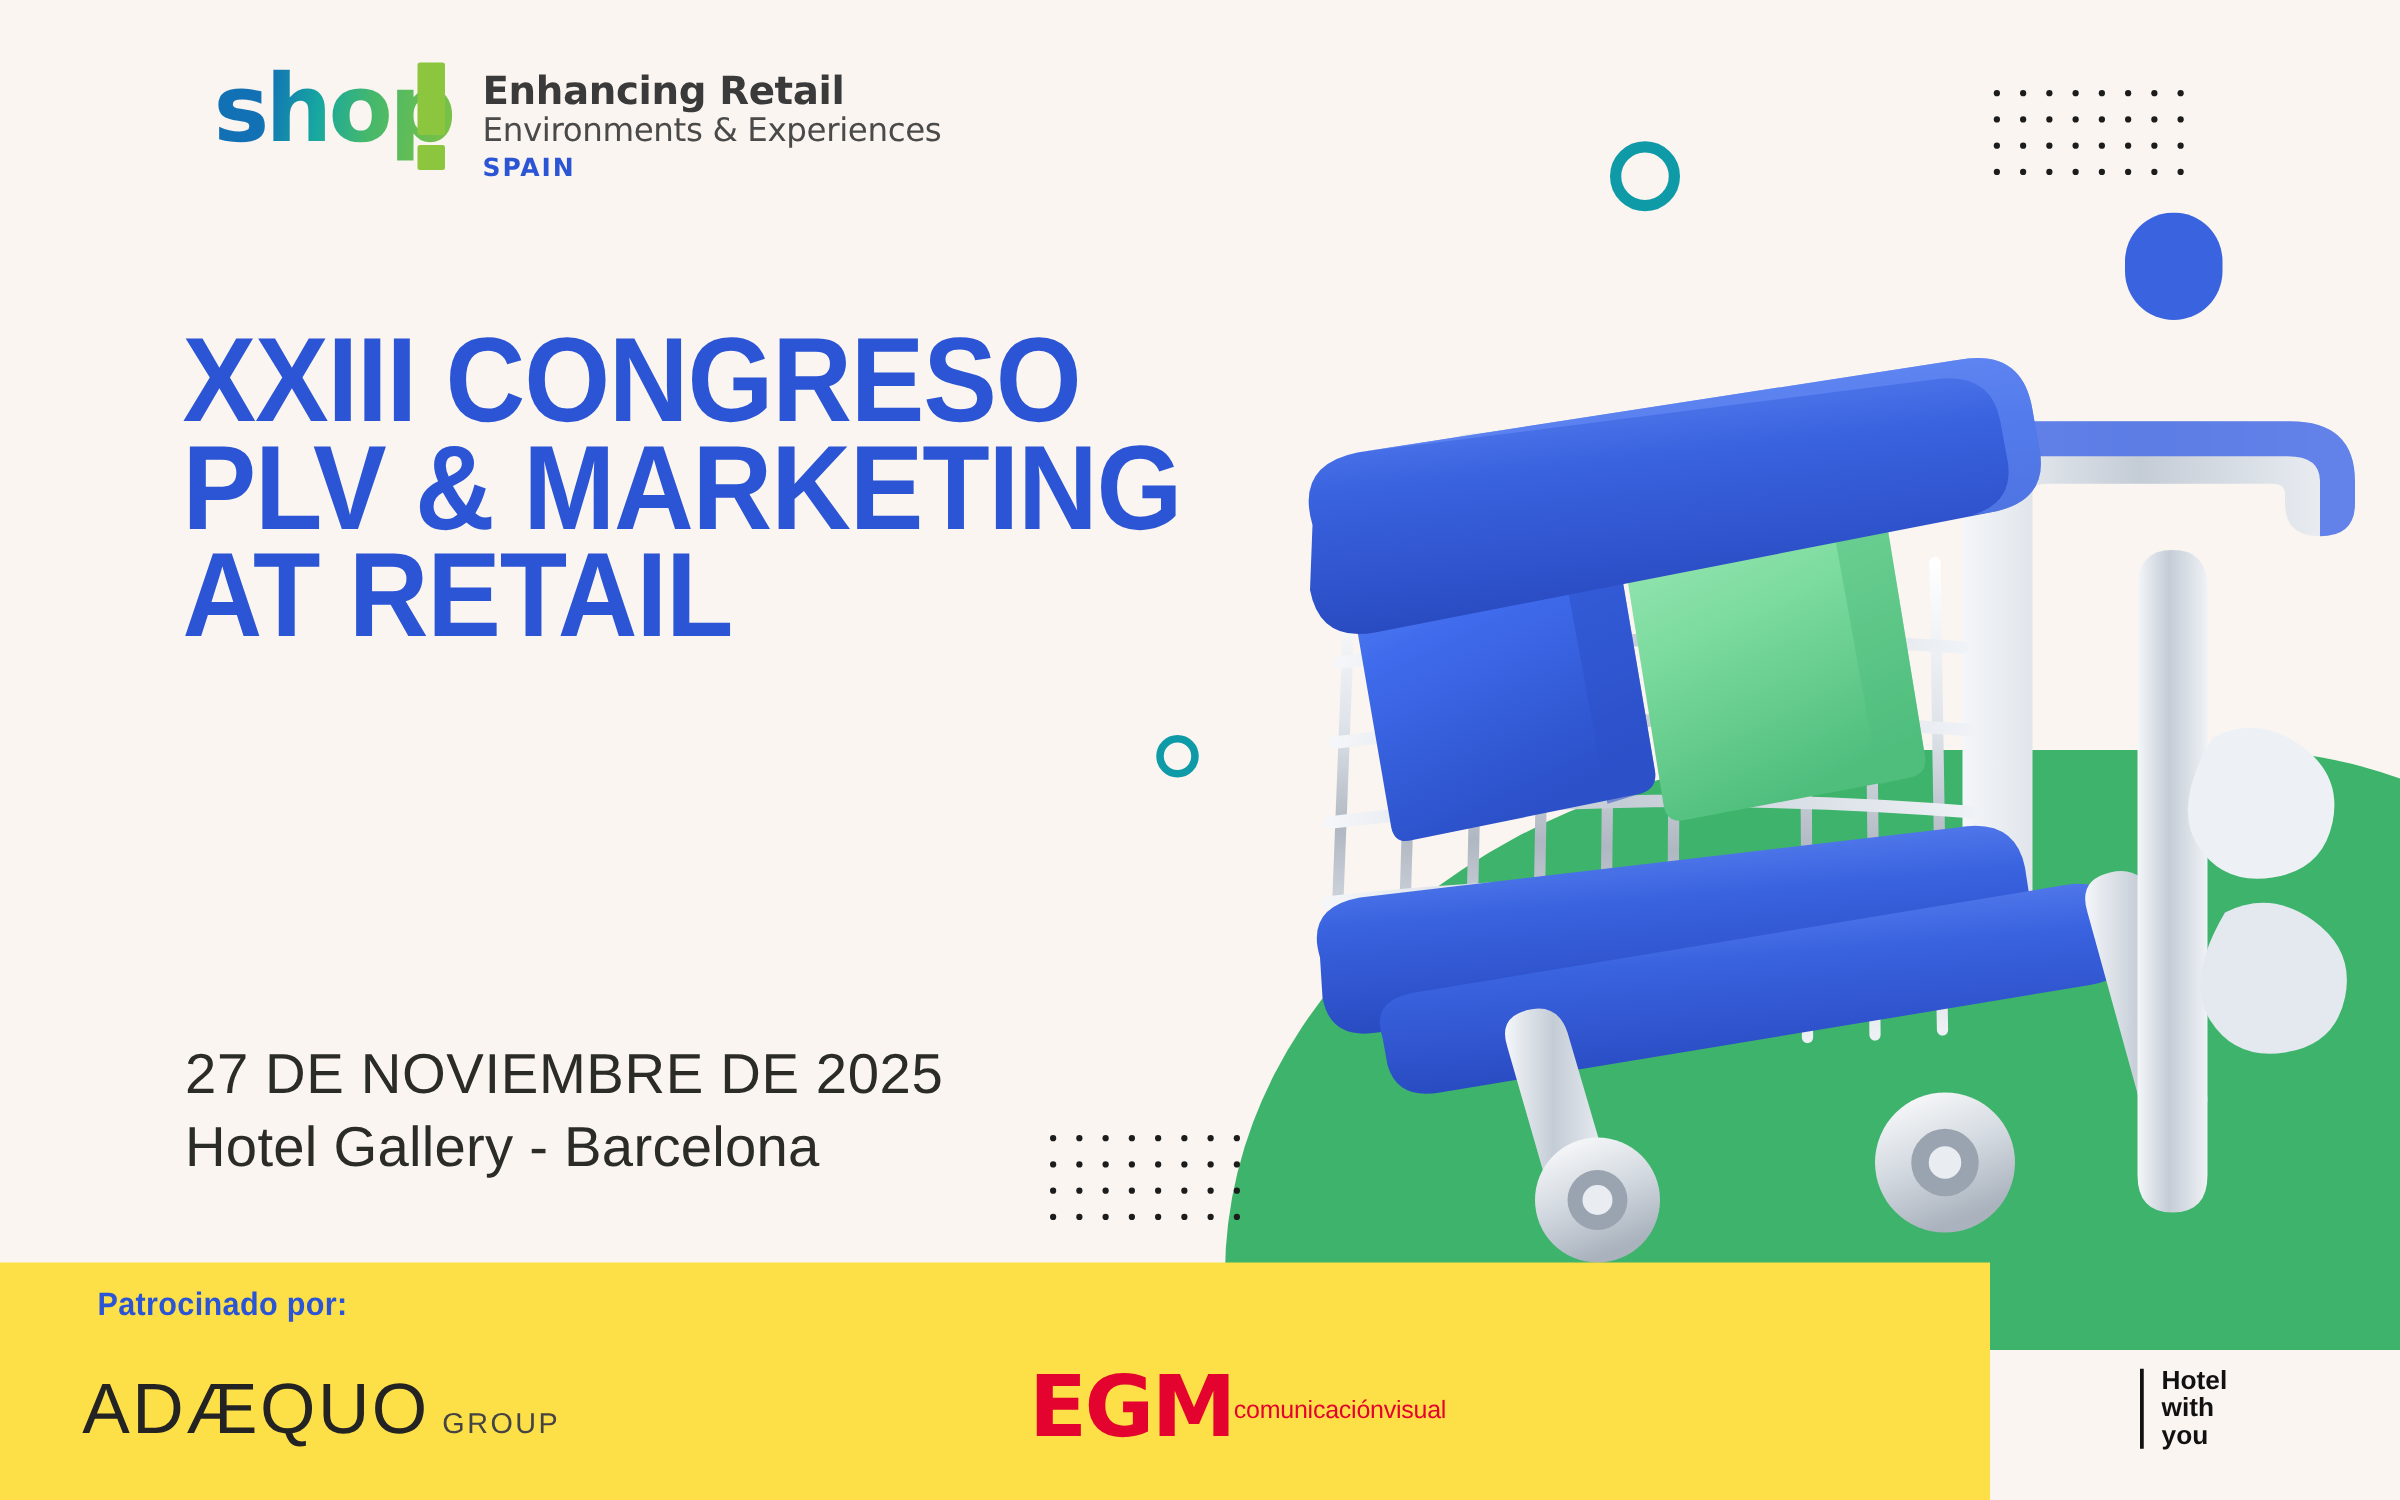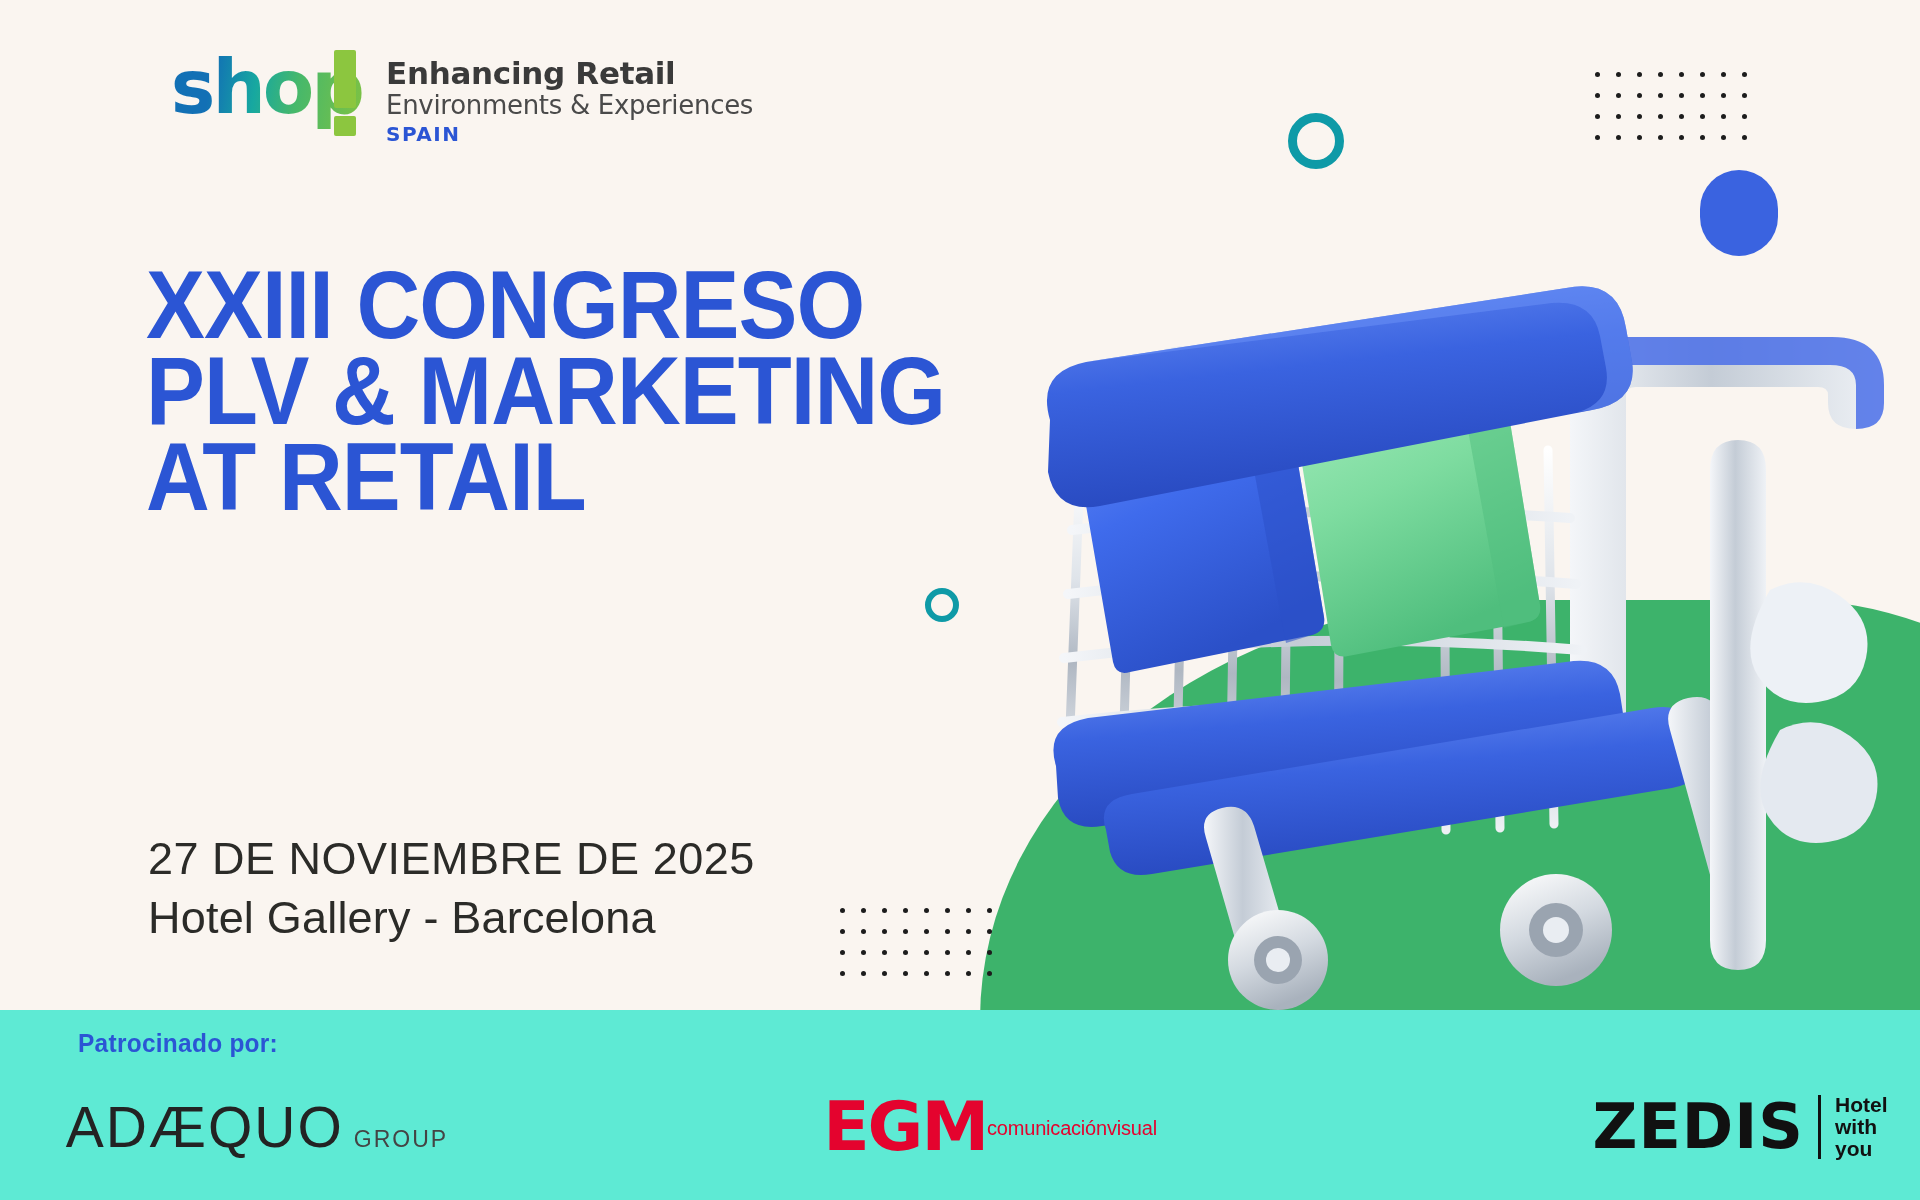--- a/index.html
+++ b/index.html
@@ -76,22 +76,22 @@
   
   .event-info { position:absolute; left:148px; top:830px; z-index:6; }
   .event-date { font-size:45px; color:#2B2B28; line-height:58px; letter-spacing:0.5px; }
   .event-venue { font-size:45px; color:#2B2B28; line-height:60px; letter-spacing:0.2px; }
 
   
   .cart-art { position:absolute; left:1010px; top:170px; width:910px; height:860px; z-index:5; }
 
   
   .footer {
-    position:absolute; left:0; bottom:0; width:1920px; height:190px;
-    background:#5eead4; z-index:10;
+    position:absolute; left:0; bottom:0; width:1592px; height:190px;
+    background:#fde047; z-index:10;
     display:flex; align-items:center;
   }
   .sponsor-label {
     position:absolute; left:78px; top:18px;
     font-family:"Liberation Sans Narrow","Liberation Sans", sans-serif;
     font-weight:bold; font-size:26px; color:#2B55D4; letter-spacing:0.3px;
     transform:scaleX(0.94); transform-origin:left center;
   }
   .sponsor-row { position:absolute; left:0; top:58px; width:1920px; height:120px; }
   .sponsor { position:absolute; display:flex; align-items:center; justify-content:center; }
@@ -358,21 +358,20 @@
 
 
       <div class="sponsor sp-egm">
         <div class="egm-name">EGM</div>
         <div class="egm-sub">comunicaciónvisual</div>
       </div>
 
 
       <div class="sponsor sp-zedis">
         <div class="zed-wrap">
-          <span class="zed-name">ZEDIS</span>
           <span class="zed-rule"></span>
           <span class="zed-tag">
             <span>Hotel</span><br>
             <span>with</span><br>
             <span>you</span>
           </span>
         </div>
       </div>
 
     </div>

